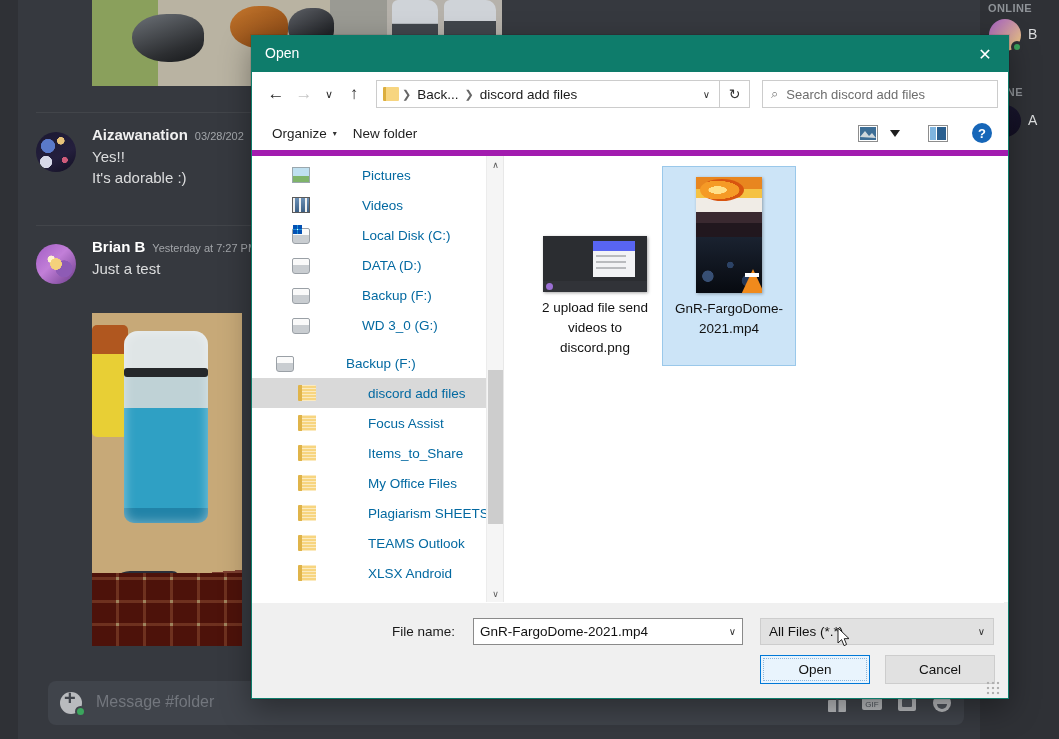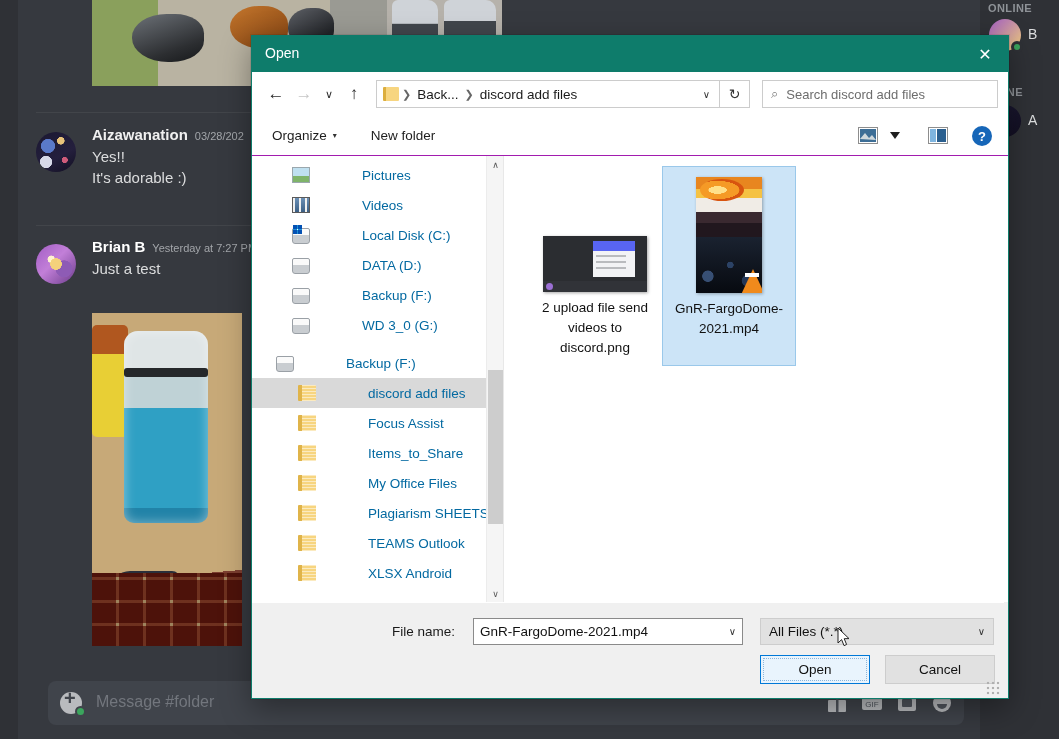--- a/index.html
+++ b/index.html
@@ -210,21 +210,21 @@
     font-size: 14px; color: #333; cursor: pointer;
   }
   .searchbox {
     width: 236px; height: 28px; margin-left: 12px; border: 1px solid #cccccc;
     background: #fff; display: flex; align-items: center; padding: 0 8px;
   }
   .searchbox .mag { color: #777; font-size: 13px; margin-right: 8px; }
   .searchbox .ph { font-size: 13px; color: #6d6d6d; }
 
   .toolbar {
-    height: 40px; background: #ffffff; border-bottom: 1px solid #a21caf;
+    height: 40px; background: #ffffff; border-bottom: 6px solid #a21caf;
     display: flex; align-items: center; padding: 0 12px; position: relative; justify-content: space-between;
   }
   .tb-item {
     font-size: 13.5px; color: #1e1e1e; padding: 4px 8px; cursor: pointer;
     display: flex; align-items: center; gap: 6px;
   }
   .tb-caret { font-size: 8px; color: #333; }
   .tb-right { margin-left: auto; display: flex; align-items: center; gap: 4px; }
   .tb-ico { width: 28px; height: 26px; display:flex; align-items:center; justify-content:center; cursor: pointer; }
 
@@ -511,21 +511,21 @@
       <span class="mag">⌕</span>
       <span class="ph">Search discord add files</span>
     </div>
   </div>
 
   <div class="toolbar">
     <div class="tb-item">
       <span>Organize</span>
       <span class="tb-caret">▾</span>
     </div>
-    <div class="tb-item" style="margin-left:18px;">
+    <div class="tb-item" style="">
       <span>New folder</span>
     </div>
     <div class="tb-right">
       <div class="tb-ico">
         <svg width="20" height="17" viewBox="0 0 20 17">
           <rect x="0.5" y="0.5" width="19" height="16" fill="#ffffff" stroke="#8d8d8d"></rect>
           <rect x="2" y="2" width="16" height="13" fill="#3d6e96"></rect>
           <path d="M2 12 L7 6 L11 11 L14 8 L18 13 Z" fill="#cfd8dc"></path>
         </svg>
       </div>

